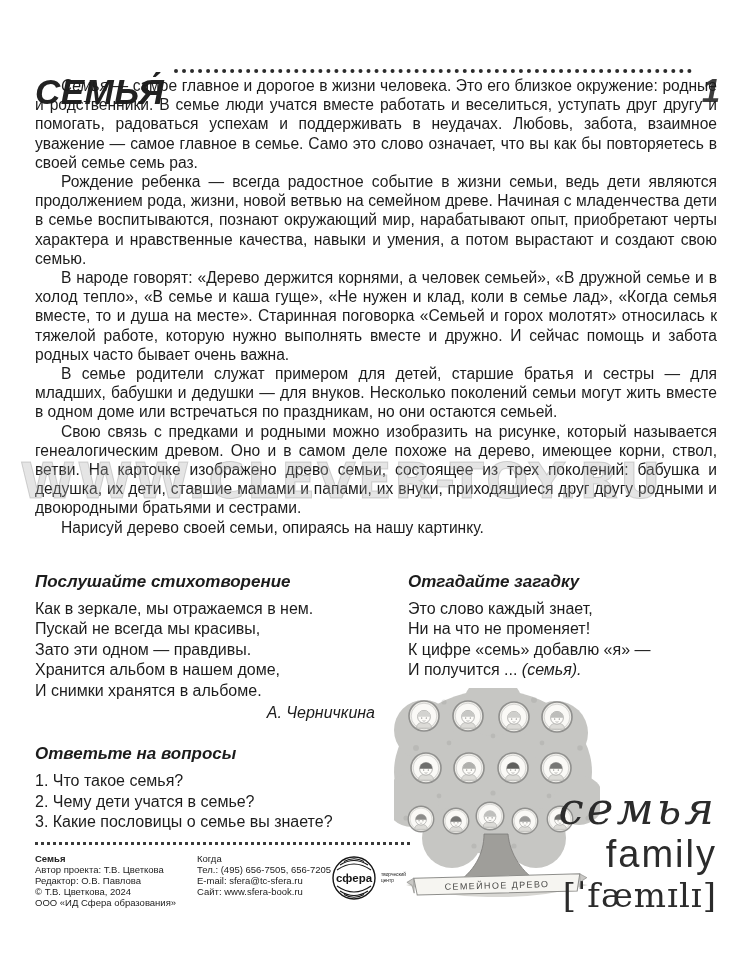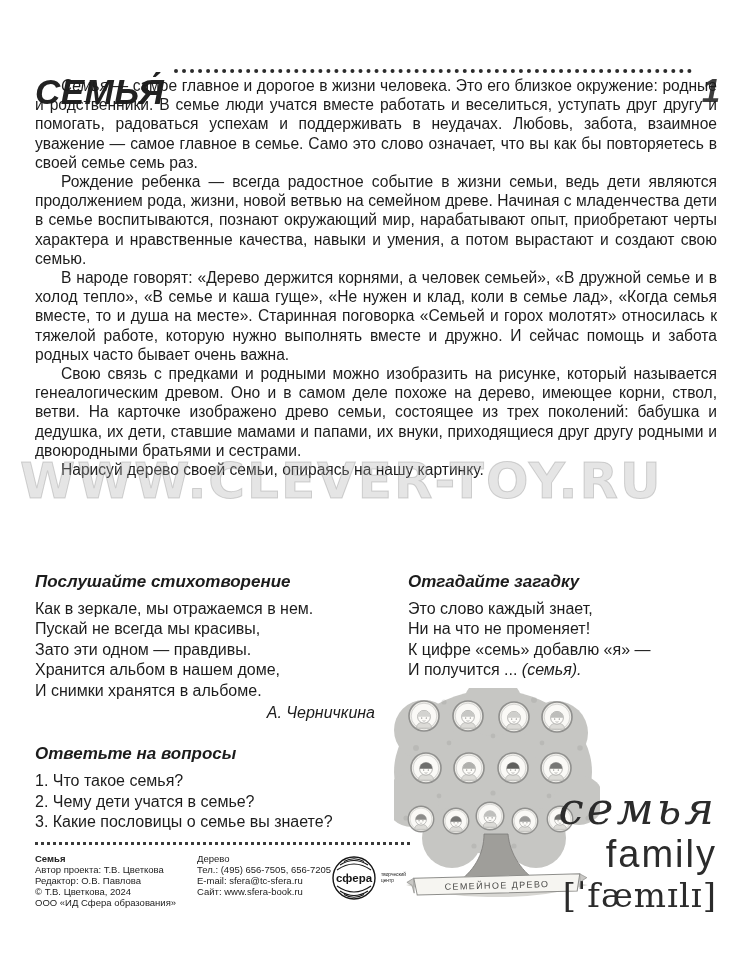--- a/index.html
+++ b/index.html
@@ -62,20 +62,21 @@
   <header class="title-row">
     <h1 class="page-title">СЕМЬЯ́</h1>
     <div class="title-dots"></div>
     <div class="page-num">1</div>
   </header>
 
   <main class="article">
     <p><span class="lead">Семья</span><span> — самое главное и дорогое в жизни человека. Это его близкое окружение: родные и родственники. В семье люди учатся вместе работать и веселиться, уступать друг другу и помогать, радоваться успехам и поддерживать в неудачах. Любовь, забота, взаимное уважение — самое главное в семье. Само это слово означает, что вы как бы повторяетесь в своей семье семь раз.</span></p>
     <p>Рождение ребенка — всегда радостное событие в жизни семьи, ведь дети являются продолжением рода, жизни, новой ветвью на семейном древе. Начиная с младенчества дети в семье воспитываются, познают окружающий мир, нарабатывают опыт, приобретают черты характера и нравственные качества, навыки и умения, а потом вырастают и создают свою семью.</p>
     <p>В народе говорят: «Дерево держится корнями, а человек семьей», «В дружной семье и в холод тепло», «В семье и каша гуще», «Не нужен и клад, коли в семье лад», «Когда семья вместе, то и душа на месте». Старинная поговорка «Семьей и горох молотят» относилась к тяжелой работе, которую нужно выполнять вместе и дружно. И сейчас помощь и забота родных часто бывает очень важна.</p>
+    <p>В семье родители служат примером для детей, старшие братья и сестры — для младших, бабушки и дедушки — для внуков. Несколько поколений семьи могут жить вместе в одном доме или встречаться по праздникам, но они остаются семьей.</p>
     <p>Свою связь с предками и родными можно изобразить на рисунке, который называется генеалогическим древом. Оно и в самом деле похоже на дерево, имеющее корни, ствол, ветви. На карточке изображено древо семьи, состоящее из трех поколений: бабушка и дедушка, их дети, ставшие мамами и папами, их внуки, приходящиеся друг другу родными и двоюродными братьями и сестрами.</p>
     <p>Нарисуй дерево своей семьи, опираясь на нашу картинку.</p>
   </main>
 
   <div class="watermark">WWW.CLEVER-TOY.RU</div>
 
   <section class="poem">
     <h2 class="sec-heading">Послушайте стихотворение</h2>
     <div class="poem-line">Как в зеркале, мы отражаемся в нем.</div>
     <div class="poem-line">Пускай не всегда мы красивы,</div>
@@ -186,21 +187,21 @@
 
   <footer class="footer">
     <div class="f-col1">
       <div class="f-title">Семья</div>
       <div>Автор проекта: Т.В. Цветкова</div>
       <div>Редактор: О.В. Павлова</div>
       <div>© Т.В. Цветкова, 2024</div>
       <div>ООО «ИД Сфера образования»</div>
     </div>
     <div class="f-col2">
-      <div>Дерево</div>
+      <div>Когда</div>
       <div>Тел.: (495) 656-7505, 656-7205</div>
       <div>E-mail: sfera@tc-sfera.ru</div>
       <div>Сайт: www.sfera-book.ru</div>
     </div>
     <div class="f-logo">
       <svg viewBox="0 0 92 48" width="92" height="48">
         <circle cx="23" cy="24" r="21" fill="none" stroke="#161616" stroke-width="1.4"></circle>
         <g fill="none" stroke="#161616" stroke-width="1.1">
           <path d="M6,16 Q23,4 40,16"></path>
           <path d="M9,11 Q23,2 37,11"></path>

